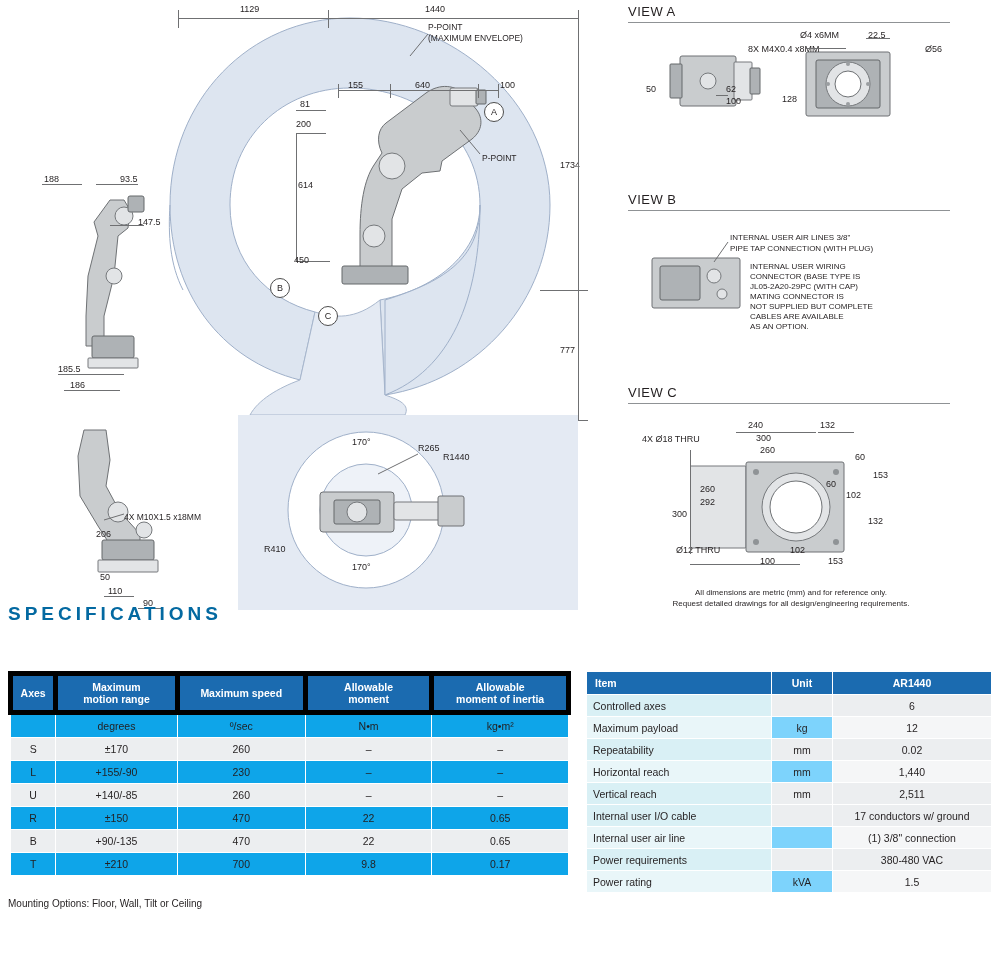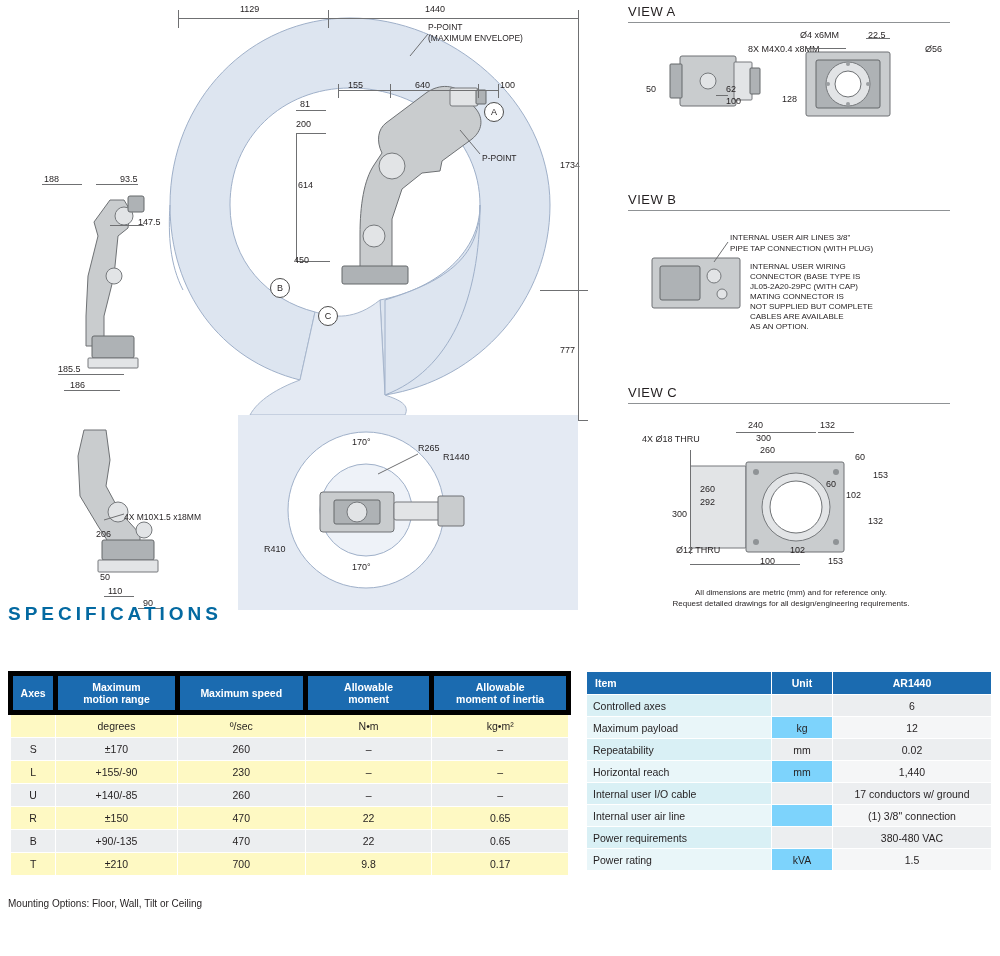--- a/index.html
+++ b/index.html
@@ -47,21 +47,21 @@
   table{border-collapse:collapse;}
   .tbl-left{position:absolute;left:8px;top:671px;width:563px;font-size:10.5px;}
   .tbl-left th{
     background:#1b6bb0;color:#fff;font-weight:bold;
     border:5px solid #000000;padding:5px 3px;line-height:1.15;
   }
   .tbl-left td{
     border:1px solid #ffffff;padding:5px 3px;text-align:center;color:#231f20;
   }
   .tbl-left tr.alt td{background:#eceef0;}
-  .tbl-left tr.plain td{background:#fef9c3;}
+  .tbl-left tr.plain td{background:#0ea5e9;}
   .tbl-left td.axis{background:#f7f8f9;}
   .mount{
     position:absolute;left:8px;top:898px;font-size:10px;color:#231f20;
   }
 
   .tbl-right{position:absolute;left:586px;top:671px;width:406px;font-size:10.5px;}
   .tbl-right th{
     background:#1b6bb0;color:#fff;font-weight:bold;
     border:1px solid #ffffff;padding:5px 4px;
   }
@@ -425,20 +425,25 @@
         <td class="item">Repeatability</td>
         <td class="unit">mm</td>
         <td class="val">0.02</td>
       </tr>
       <tr>
         <td class="item alt">Horizontal reach</td>
         <td class="unit alt">mm</td>
         <td class="val alt">1,440</td>
       </tr>
       <tr>
+        <td class="item">Vertical reach</td>
+        <td class="unit">mm</td>
+        <td class="val">2,511</td>
+      </tr>
+      <tr>
         <td class="item">Internal user I/O cable</td>
         <td class="unit"></td>
         <td class="val">17 conductors w/ ground</td>
       </tr>
       <tr>
         <td class="item alt">Internal user air line</td>
         <td class="unit alt"></td>
         <td class="val alt">(1) 3/8" connection</td>
       </tr>
       <tr>

